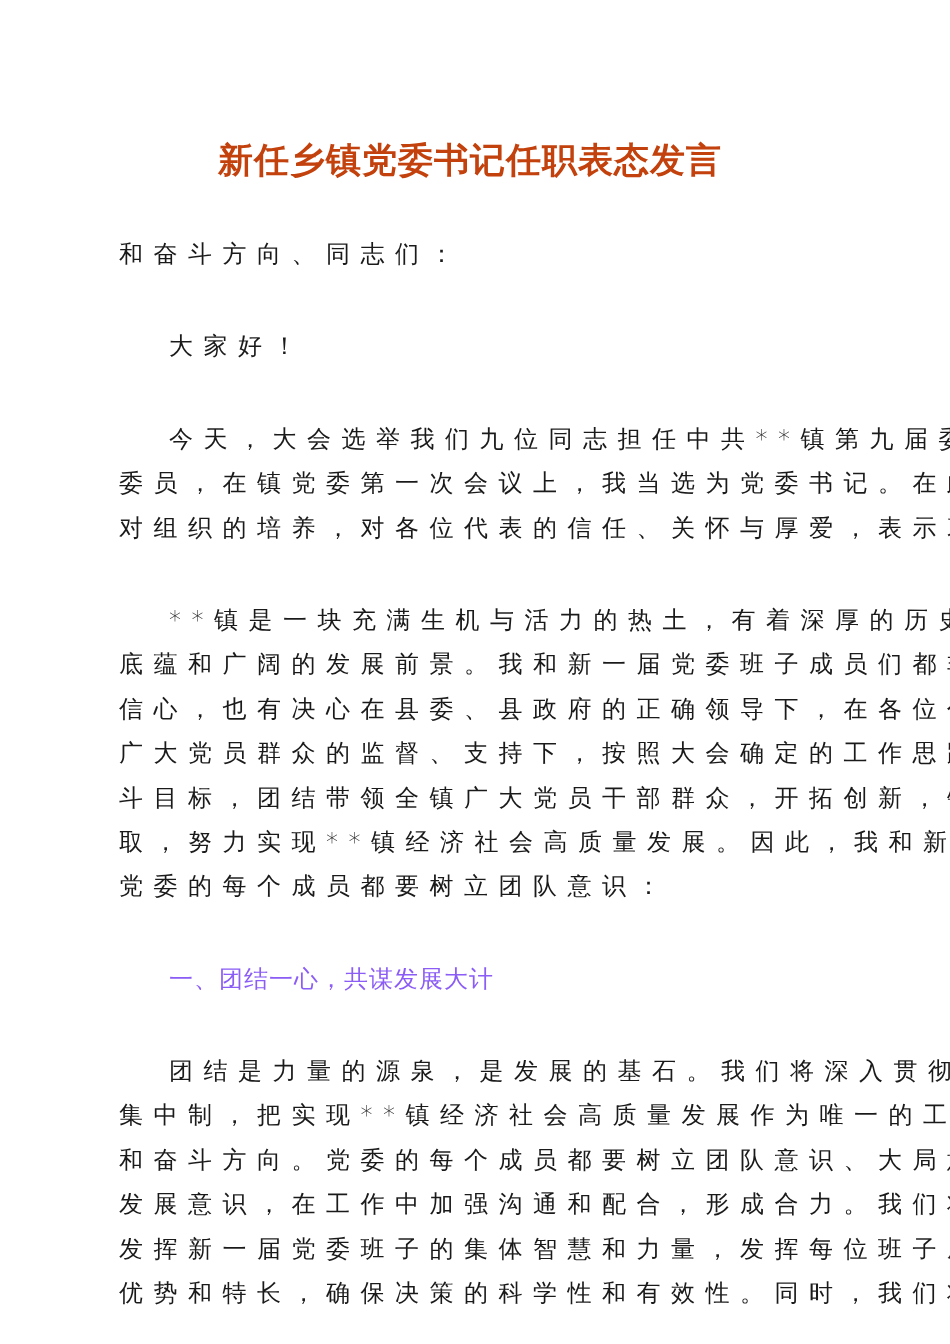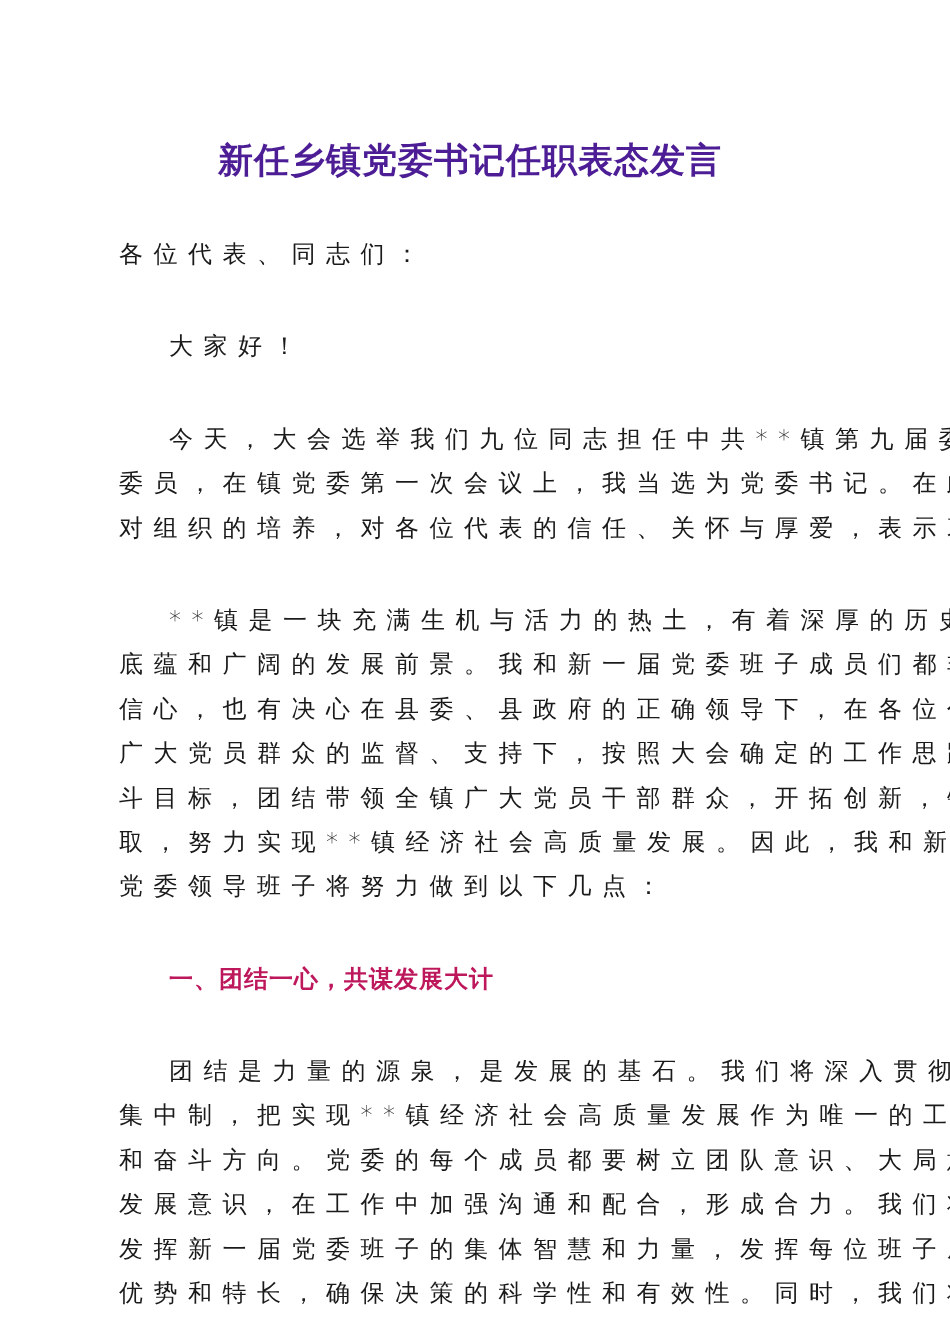--- a/index.html
+++ b/index.html
@@ -26,21 +26,21 @@
       position: absolute;
       left: 0;
       top: 134px;
       width: 940px;
       text-align: center;
       font-family: "DejaVu Serif", "Liberation Serif", serif;
       font-weight: bold;
       font-size: 35px;
       line-height: 52px;
       letter-spacing: 1px;
-      color: #4c1d95;
+      color: #c2410c;
     }
     .body-text {
       position: absolute;
       left: 119px;
       top: 232px;
       width: 703px;
       font-family: "DejaVu Sans", "Liberation Sans", sans-serif;
       font-size: 24px;
       line-height: 44.4px;
       letter-spacing: 10.5px;
@@ -53,45 +53,45 @@
       height: 44.4px;
       white-space: nowrap;
       overflow: visible;
       font-weight: 300;
     }
     .indent {
       padding-left: 50px;
       margin-top: 48px;
     }
     .heading {
-      font-weight: bold;
+      font-weight: normal;
       letter-spacing: 1px;
-      color: #be185d;
+      color: #8b5cf6;
     }
   </style>
 </head>
 <body>
 
 <div class="page">
   <div class="title">新任乡镇党委书记任职表态发言</div>
 
   <div class="body-text">
-    <span class="line">各位代表、同志们：</span>
+    <span class="line">和奋斗方向、同志们：</span>
 
     <span class="line indent">大家好！</span>
     <span class="line indent">今天，大会选举我们九位同志担任中共**镇第九届委员会</span>
     <span class="line">委员，在镇党委第一次会议上，我当选为党委书记。在此，我</span>
     <span class="line">对组织的培养，对各位代表的信任、关怀与厚爱，表示衷心的</span>
     <span class="line indent">**镇是一块充满生机与活力的热土，有着深厚的历史文化</span>
     <span class="line">底蕴和广阔的发展前景。我和新一届党委班子成员们都非常有</span>
     <span class="line">信心，也有决心在县委、县政府的正确领导下，在各位代表和</span>
     <span class="line">广大党员群众的监督、支持下，按照大会确定的工作思路和奋</span>
     <span class="line">斗目标，团结带领全镇广大党员干部群众，开拓创新，锐意进</span>
     <span class="line">取，努力实现**镇经济社会高质量发展。因此，我和新一届镇</span>
-    <span class="line">党委领导班子将努力做到以下几点：</span>
+    <span class="line">党委的每个成员都要树立团队意识：</span>
 
     <span class="line indent heading">一、团结一心，共谋发展大计</span>
 
     <span class="line indent">团结是力量的源泉，是发展的基石。我们将深入贯彻民主</span>
     <span class="line">集中制，把实现**镇经济社会高质量发展作为唯一的工作目标</span>
     <span class="line">和奋斗方向。党委的每个成员都要树立团队意识、大局意识、</span>
     <span class="line">发展意识，在工作中加强沟通和配合，形成合力。我们将充分</span>
     <span class="line">发挥新一届党委班子的集体智慧和力量，发挥每位班子成员的</span>
     <span class="line">优势和特长，确保决策的科学性和有效性。同时，我们将广泛</span>
   </div>

